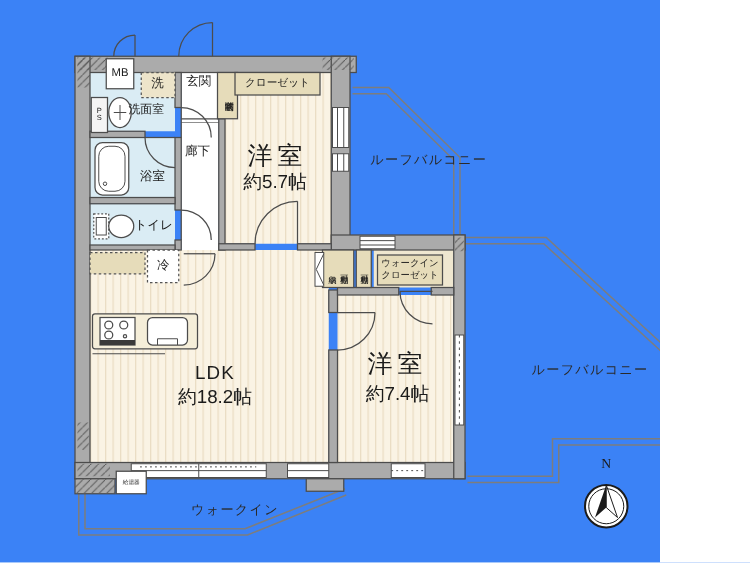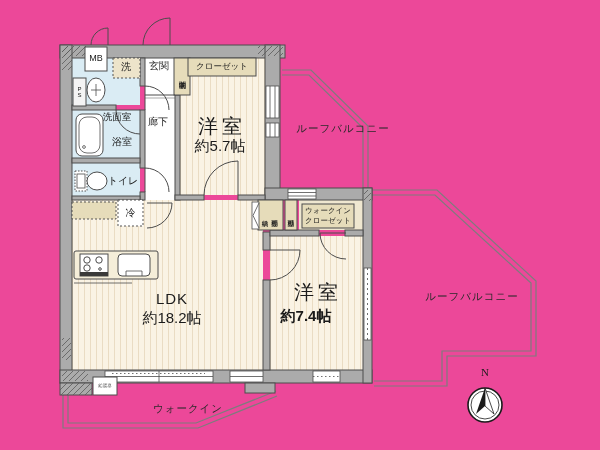--- a/index.html
+++ b/index.html
@@ -1,16 +1,16 @@
 <!DOCTYPE html>
 <html><head>
 <meta charset="utf-8">
 <style>
   html,body{margin:0;padding:0;background:#fff;}
-  #stage{position:relative;width:600px;height:450px;background:#ec4899;overflow:hidden;
+  #stage{position:relative;width:528px;height:450px;background:#3b82f6;overflow:hidden;
          font-family:"Liberation Sans","DejaVu Sans",sans-serif;}
   #plan-svg{position:absolute;left:0;top:0;}
   .lbl{position:absolute;transform:translate(-50%,-50%);color:#1b1b1b;white-space:nowrap;
        line-height:1.15;text-align:center;}
   .vt{writing-mode:vertical-rl;text-orientation:upright;}
   .room{font-size:20px;letter-spacing:4px;text-indent:4px;color:#1b1b1b;}
   .size{font-size:15px;}
   .ldk{font-size:15px;letter-spacing:1px;}
   .bal{font-size:10.5px;letter-spacing:1px;color:#2a2a2a;margin-left:20px;}
   .sm{font-size:10px;}
@@ -222,37 +222,37 @@
     <polygon points="485,388 494,414 485,406" fill="#ffffff" stroke="#1b1b1b" stroke-width="0.8"></polygon>
   </g>
 </svg>
 
 <div class="lbl sm" style="left:96px;top:58px;font-size:9px;">MB</div>
 <div class="lbl vt tiny" style="left:79px;top:92px;font-size:6px;">PS</div>
 <div class="lbl sm" style="left:126px;top:67px;">洗</div>
 <div class="lbl sm" style="left:159px;top:66px;">玄関</div>
 <div class="lbl vt tiny" style="left:182px;top:76px;">玄関収納</div>
 <div class="lbl xs" style="left:222px;top:67px;">クローゼット</div>
-<div class="lbl" style="left:117px;top:89px;font-size:9.5px;margin-top:28px;">洗面室</div>
+<div class="lbl" style="left:117px;top:89px;font-size:9.5px;">洗面室</div>
 <div class="lbl sm" style="left:158px;top:122px;">廊下</div>
 <div class="lbl sm" style="left:122px;top:142px;text-align:center;">浴室</div>
 <div class="lbl sm" style="left:123px;top:181px;">トイレ</div>
 <div class="lbl sm" style="left:130.5px;top:212.5px;">冷</div>
 <div class="lbl room" style="left:220px;top:126px;">洋室</div>
 <div class="lbl size" style="left:220px;top:146px;">約5.7帖</div>
 <div class="lbl bal" style="left:323px;top:128px;">ルーフバルコニー</div>
 <div class="lbl cols" style="left:270px;top:215px;">
   <span class="vt" style="font-size:6.5px;">収納</span>
   <span class="vt" style="font-size:6.5px;">可動棚</span>
 </div>
 <div class="lbl vt" style="left:291px;top:215px;font-size:6.5px;">可動棚</div>
 <div class="lbl xxs" style="left:328px;top:211px;">ウォークイン</div>
 <div class="lbl xxs" style="left:328px;top:221px;">クローゼット</div>
 <div class="lbl room" style="left:316px;top:292px;">洋室</div>
-<div class="lbl size" style="left:306px;top:316px;font-weight:bold;">約7.4帖</div>
+<div class="lbl size" style="left:318px;top:316px;">約7.4帖</div>
 <div class="lbl bal" style="left:452px;top:296px;">ルーフバルコニー</div>
 <div class="lbl ldk" style="left:172px;top:299px;">LDK</div>
 <div class="lbl size" style="left:172px;top:318px;">約18.2帖</div>
 <div class="lbl bal" style="left:168px;top:408px;">ウォークイン</div>
 <div class="lbl micro" style="left:105px;top:386px;">給湯器</div>
 <div class="lbl n" style="left:485px;top:372px;">N</div>
 
 </div>
 
 </body></html>

